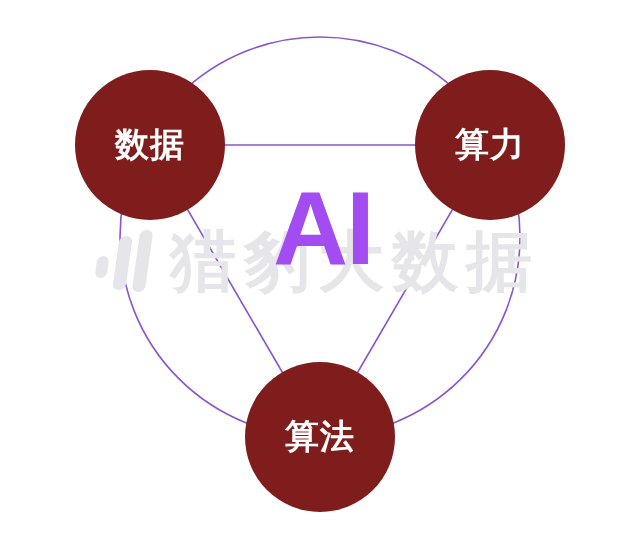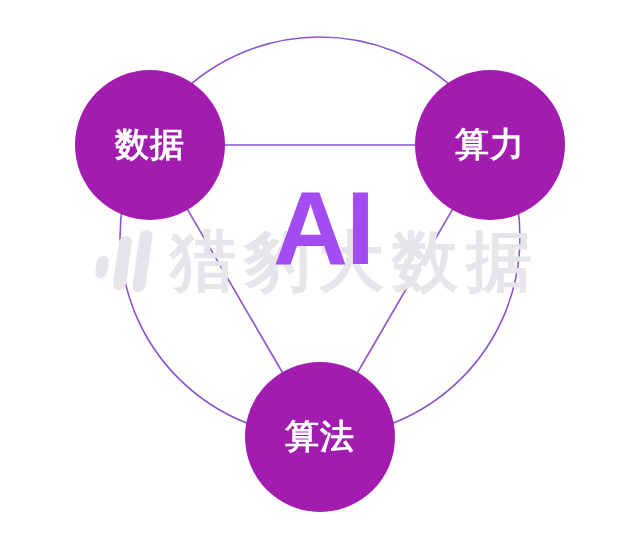--- a/index.html
+++ b/index.html
@@ -12,21 +12,21 @@
                  white-space: nowrap; line-height: 80px; z-index: 1; }
     .watermark .logo { display: inline-block; width: 64px; height: 64px; position: relative;
                        vertical-align: middle; margin-right: 14px; top: -4px; }
     .watermark .logo span { position: absolute; background: #e6e6ea; border-radius: 6px;
                             transform: skewX(-8deg); }
     .ai-text { position: absolute; left: 258px; top: 178px; width: 130px; height: 100px;
                color: #a24cf2; font-family: "Liberation Sans", sans-serif; font-weight: bold;
                font-size: 104px; line-height: 100px; text-align: center; z-index: 2;
                letter-spacing: -2px; }
     .node { position: absolute; width: 150px; height: 150px; border-radius: 50%;
-            background: #a21caf; display: flex; align-items: center; justify-content: center;
+            background: #7f1d1d; display: flex; align-items: center; justify-content: center;
             z-index: 3; }
     .node span { color: #ffffff; font-size: 34px; font-weight: bold; letter-spacing: 1px; }
   </style>
 </head>
 <body>
 
 <div class="canvas">
 
   <svg class="lines" width="640" height="560">
     <circle cx="320" cy="237" r="200" fill="none" stroke="#8a55cc" stroke-width="1.6"></circle>

